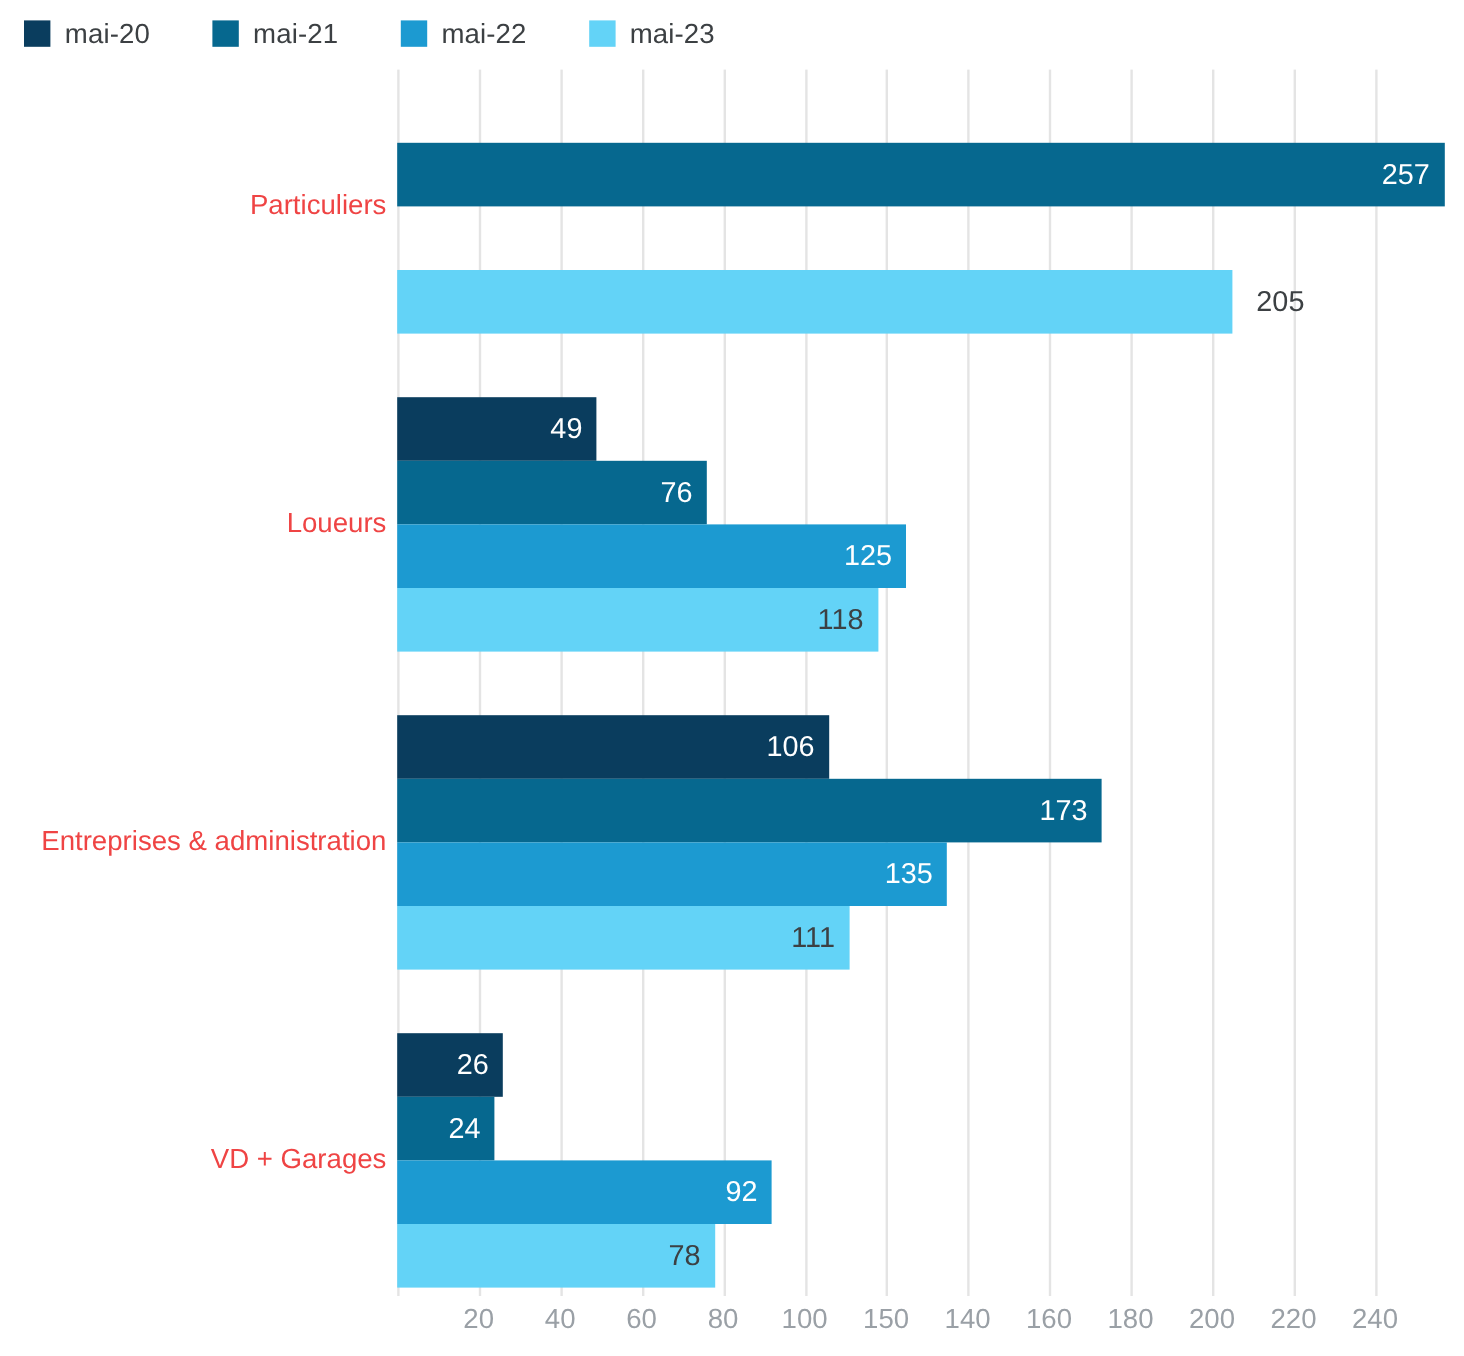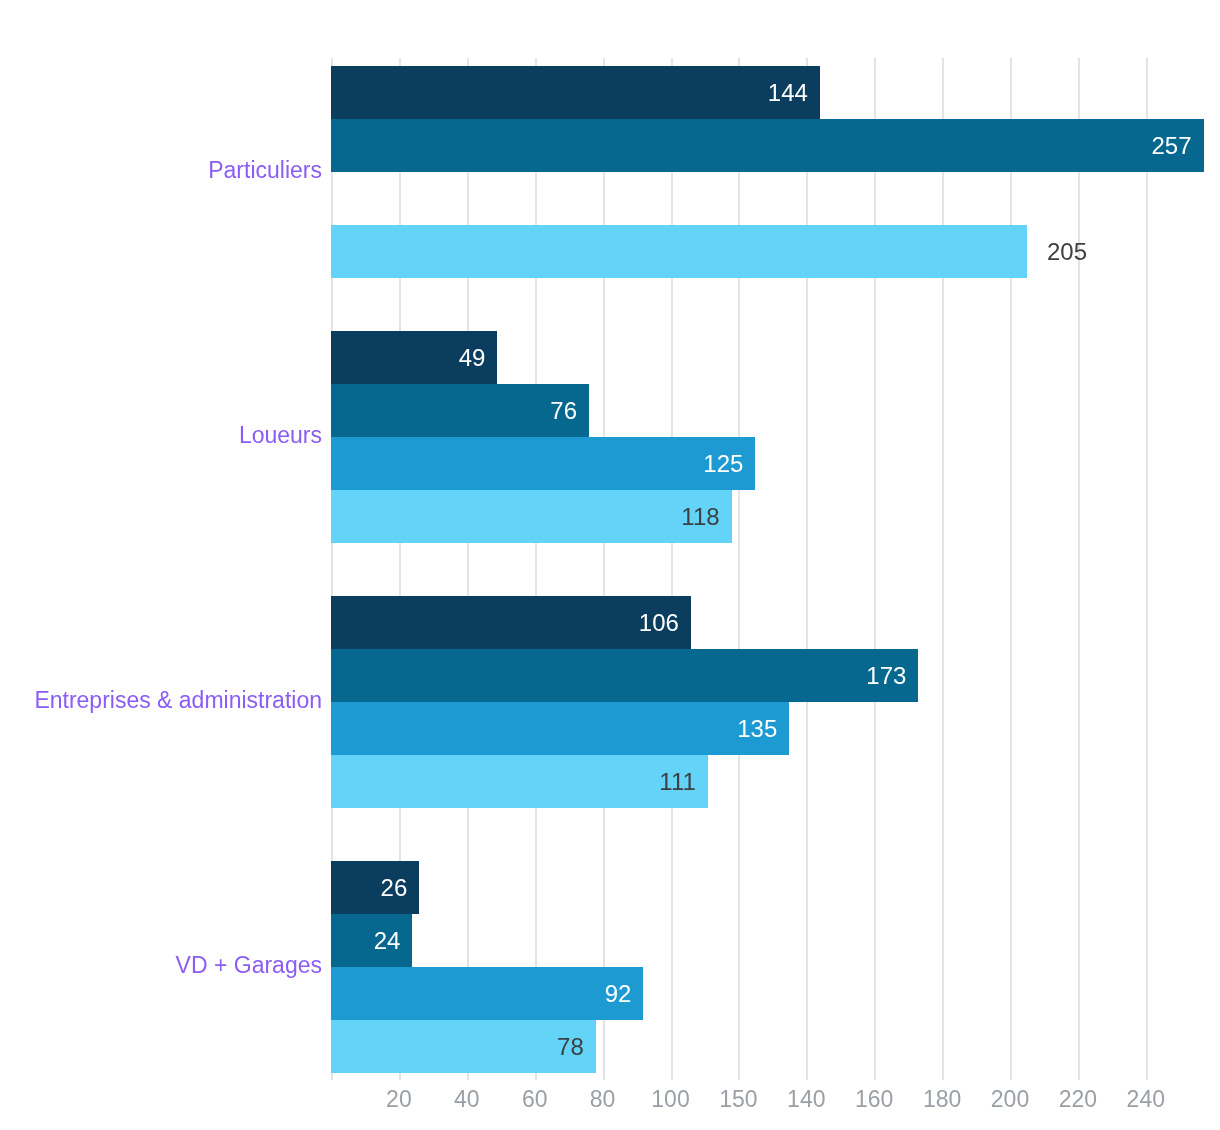--- a/index.html
+++ b/index.html
@@ -94,21 +94,21 @@
     position: absolute;
     left: 0;
     width: 1220px;
   }
   .cat-label {
     position: absolute;
     right: 898px;   
     width: 320px;
     text-align: right;
     font-size: 23px;
-    color: #8b5cf6;
+    color: #ef4444;
     white-space: nowrap;
   }
   .bar-row {
     position: absolute;
     left: 331px;
     height: 53px;
   }
   .bar {
     position: absolute;
     left: 0;
@@ -141,44 +141,58 @@
     color: #9aa0a6;
     transform: translateX(-50%);
     white-space: nowrap;
   }
 </style>
 </head>
 <body>
 
 <div class="chart-root">
 
+  <div class="legend">
+      <div class="legend-item">
+        <span class="legend-swatch" style="background: rgb(10, 61, 94);"></span>
+        <span class="legend-label">mai-20</span>
+      </div>
+      <div class="legend-item">
+        <span class="legend-swatch" style="background: rgb(6, 104, 143);"></span>
+        <span class="legend-label">mai-21</span>
+      </div>
+      <div class="legend-item">
+        <span class="legend-swatch" style="background: rgb(28, 154, 209);"></span>
+        <span class="legend-label">mai-22</span>
+      </div>
+      <div class="legend-item">
+        <span class="legend-swatch" style="background: rgb(99, 211, 247);"></span>
+        <span class="legend-label">mai-23</span>
+      </div>
+    </div>
 
   <div class="plot">
     <div class="gridlines">
       <div class="axis-baseline"></div>
     <div class="gridline" style="left: 398.9px;"></div>
         <div class="gridline" style="left: 466.8px;"></div>
         <div class="gridline" style="left: 534.7px;"></div>
         <div class="gridline" style="left: 602.6px;"></div>
         <div class="gridline" style="left: 670.5px;"></div>
         <div class="gridline" style="left: 738.4px;"></div>
         <div class="gridline" style="left: 806.3px;"></div>
         <div class="gridline" style="left: 874.2px;"></div>
         <div class="gridline" style="left: 942.1px;"></div>
         <div class="gridline" style="left: 1010px;"></div>
         <div class="gridline" style="left: 1077.9px;"></div>
         <div class="gridline" style="left: 1145.8px;"></div>
       </div>
     <div class="groups">
         <div class="bar-group" style="top: 8px; height: 212px;">
           <div class="cat-label" style="top: 91px;">Particuliers</div>
-          <div class="bar-row" style="top: 0px; width: 488.88px;">
-            <div class="bar" style="width: 488.88px; background: rgb(10, 61, 94);"></div>
-            <div class="bar-value light" style="right: 12px;">144</div>
-          </div>
           <div class="bar-row" style="top: 53px; width: 872.515px;">
             <div class="bar" style="width: 872.515px; background: rgb(6, 104, 143);"></div>
             <div class="bar-value light" style="right: 12px;">257</div>
           </div>
           <div class="bar-row" style="top: 159px; width: 768px;">
             <div class="bar" style="width: 695.975px; background: rgb(99, 211, 247);"></div>
             <div class="bar-value dark" style="right: 12px;">205</div>
           </div>
         </div>
         <div class="bar-group" style="top: 273px; height: 212px;">

